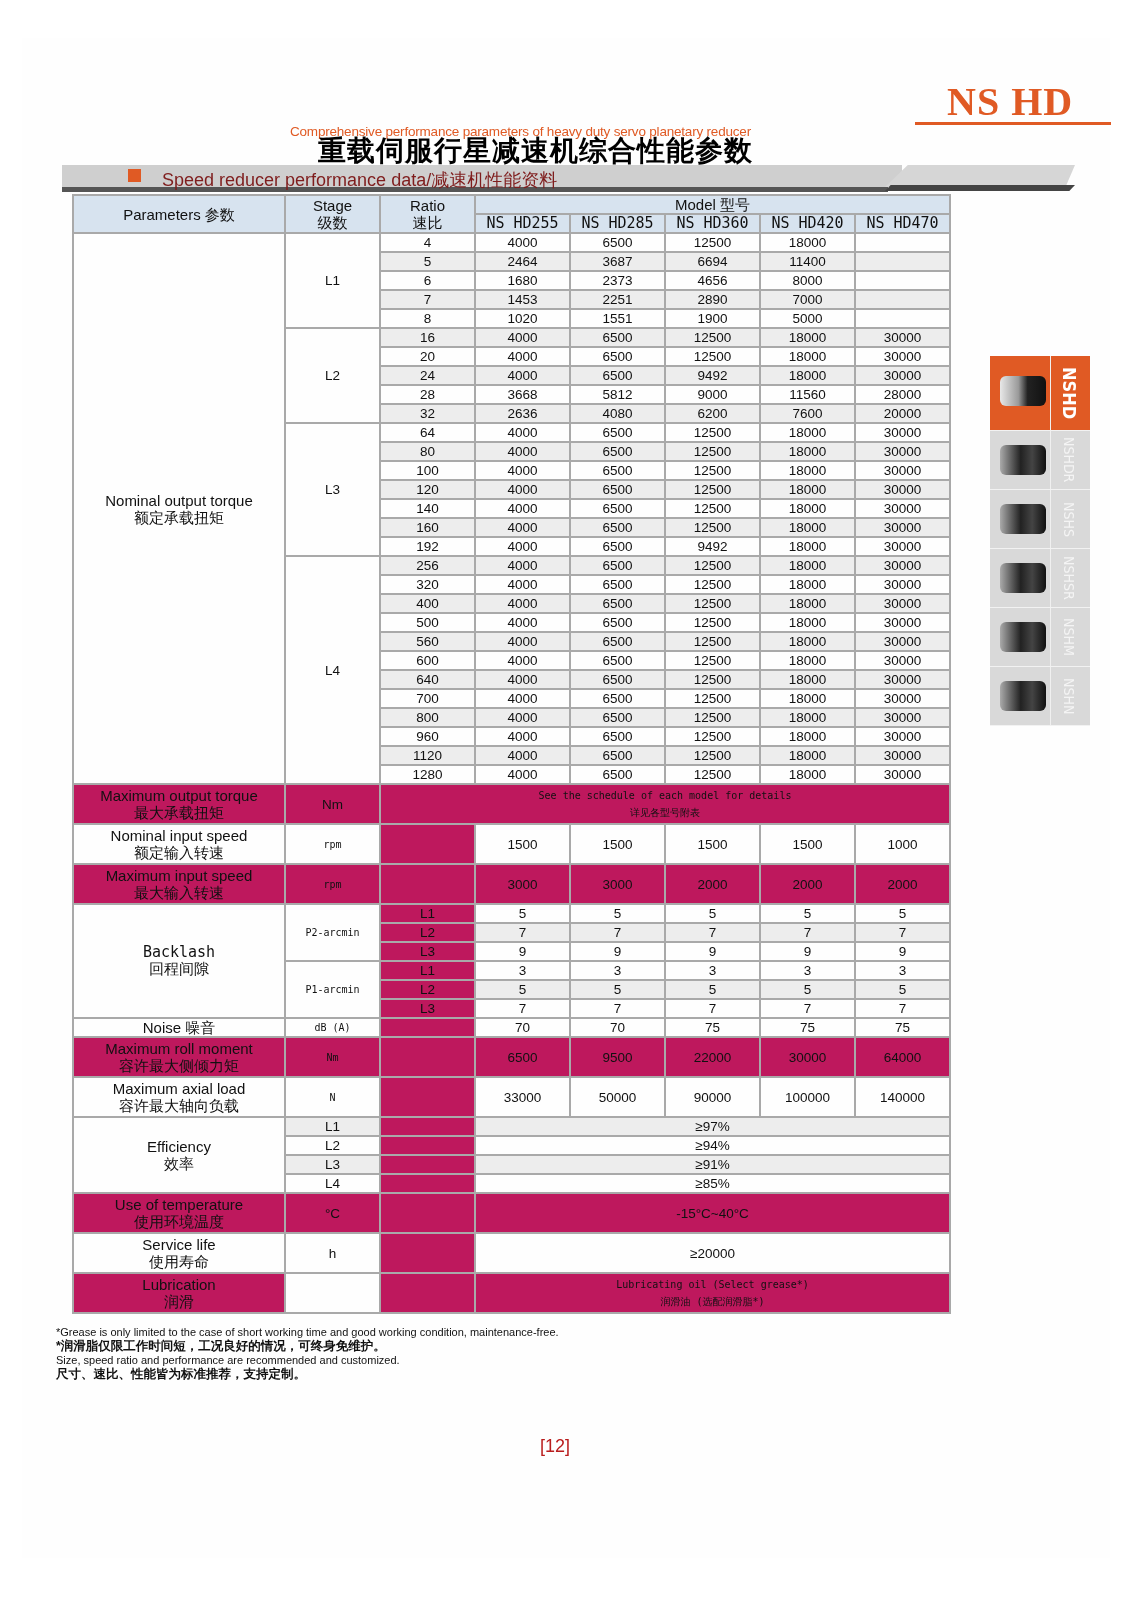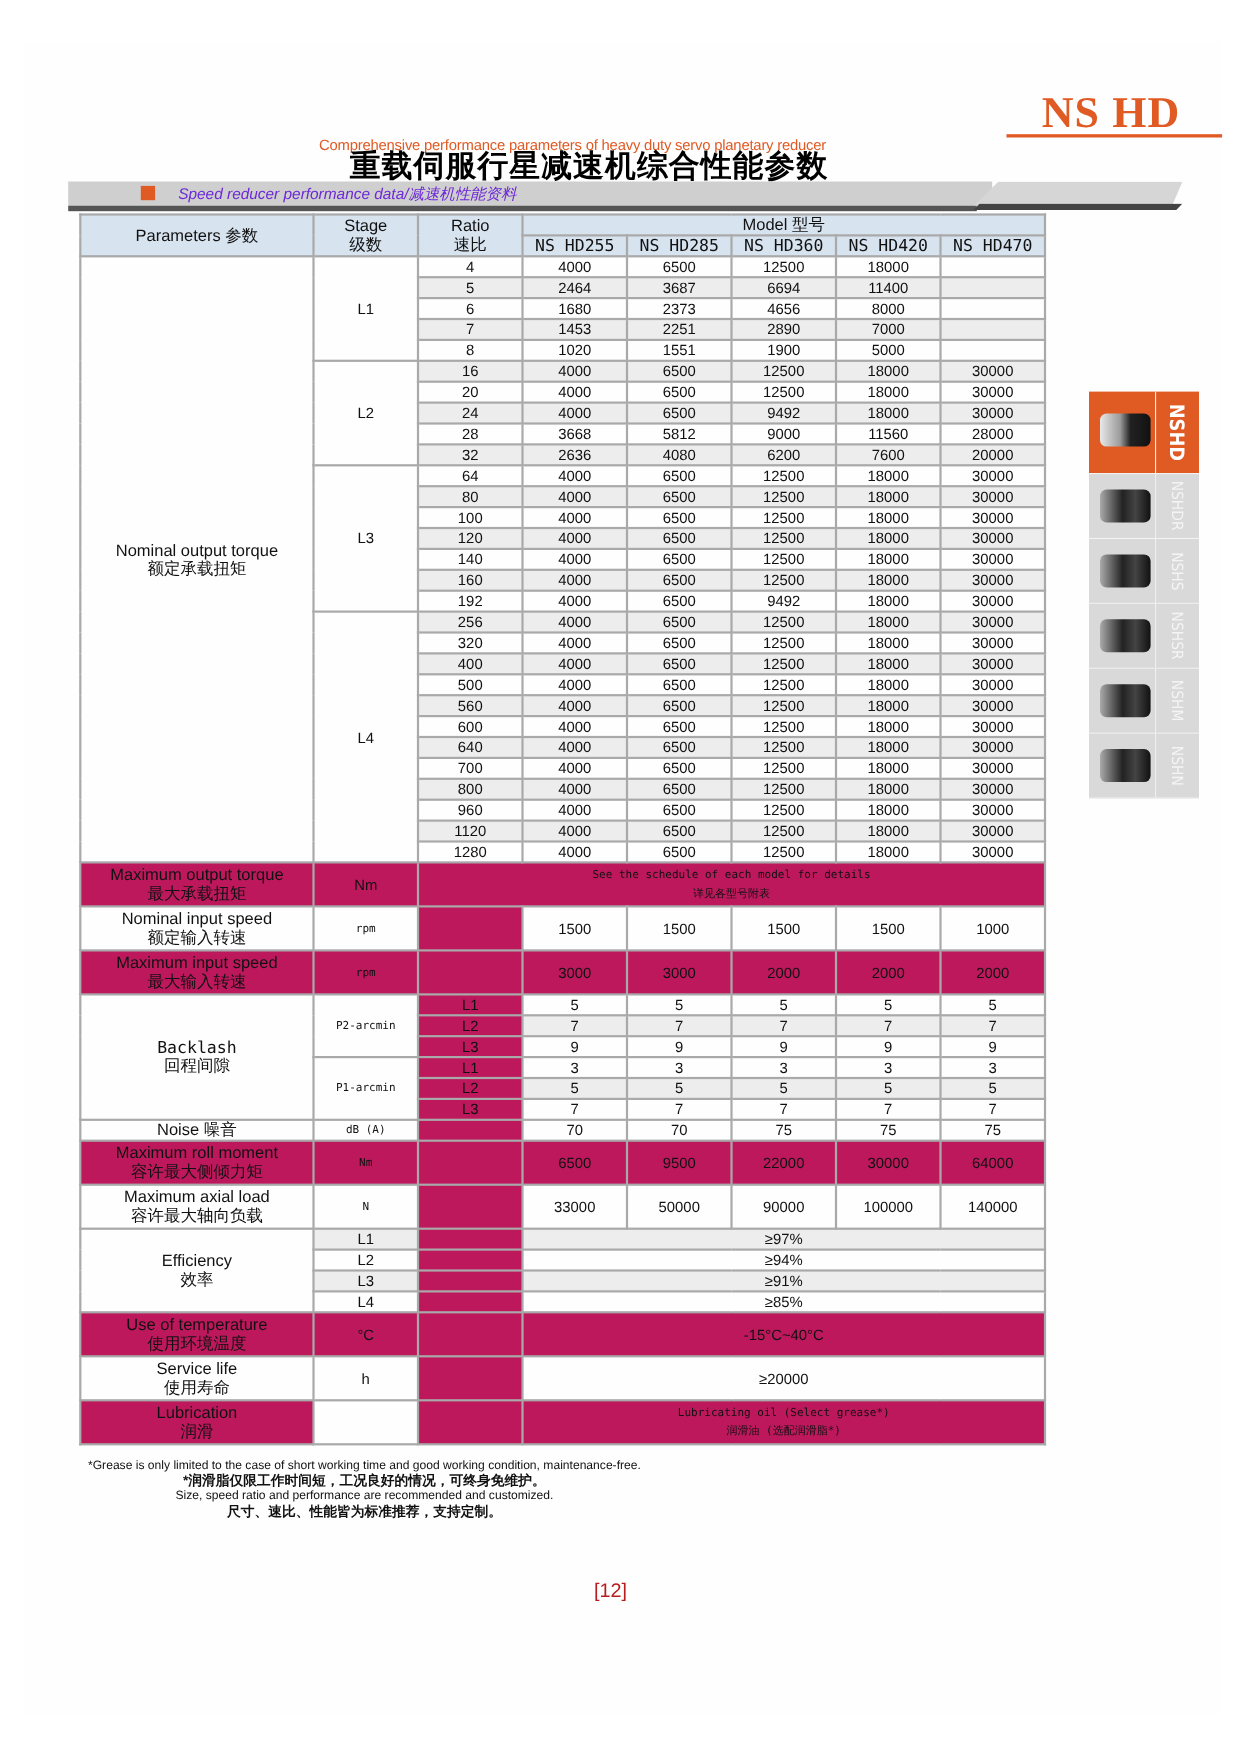--- a/index.html
+++ b/index.html
@@ -15,21 +15,21 @@
   .title-cn { position:absolute; left:318px; top:132px; font-size:28px; font-weight:bold; color:#000000;
               font-family:"DejaVu Sans", sans-serif; letter-spacing:1px; }
 
   .band { position:absolute; left:62px; top:165px; width:840px; height:22px; background:#cfcfcf; }
   .band-shadow { position:absolute; left:62px; top:187px; width:826px; height:5px; background:#555; }
   .band-slant1 { position:absolute; left:885px; top:165px; width:190px; height:22px; background:#d6d6d6;
                  clip-path: polygon(12% 0, 100% 0, 95% 100%, 0 100%); }
   .band-slant2 { position:absolute; left:885px; top:185px; width:190px; height:6px; background:#444;
                  clip-path: polygon(3% 0, 100% 0, 97% 100%, 0 100%); }
   .band-square { position:absolute; left:128px; top:169px; width:13px; height:13px; background:#e05a24; }
-  .band-label { position:absolute; left:162px; top:168px; font-size:14px; color:#6d28d9;font-style:italic; }
+  .band-label { position:absolute; left:162px; top:168px; font-size:18px; color:#7f1d1d; }
 
   table.spec { position:absolute; left:72px; top:194px; width:781px; border-collapse:collapse;
                font-size:13.5px; table-layout:fixed; }
   table.spec td, table.spec th { border:2px solid #a9a9a9; text-align:center; padding:0; line-height:17px;
                font-weight:normal; }
   table.spec th { background:#d7e3ef; font-size:15px; }
   .mono { font-family:"DejaVu Sans Mono","Liberation Mono",monospace; font-size:10px; }
   .alt { background:#ededed; }
   .gray { background:#be185d; }
   .pname { font-weight:bold; font-size:15px; line-height:20px; }
@@ -41,21 +41,21 @@
   .side-item.active { background:#e05a24; height:74px; }
   .side-item .thumb { position:absolute; left:10px; top:14px; width:46px; height:30px; border-radius:6px;
                       background:linear-gradient(90deg,#aaa,#222 45%,#444 70%,#111); }
   .side-item.active .thumb { top:20px; background:linear-gradient(90deg,#e8e8e8,#9a9a9a 40%,#222 60%,#111); }
   .side-item .lab { position:absolute; left:63px; top:0; width:32px; height:100%; display:flex; align-items:center;
                     justify-content:center; }
   .side-item .lab span { writing-mode:vertical-rl; font-size:14px; color:#f4f4f4; font-family:"DejaVu Sans Condensed","DejaVu Sans",sans-serif; }
   .side-item.active .lab span { font-weight:bold; font-size:18px; color:#fff; }
   .side-item .sep { position:absolute; left:60px; top:0; width:1px; height:100%; background:#f0f0f0; }
 
-  .notes { position:absolute; left:80px; top:1325px; font-size:11px; line-height:14px;text-align:center; }
+  .notes { position:absolute; left:56px; top:1325px; font-size:11px; line-height:14px; }
   .notes .cn { font-weight:bold; font-size:12.5px; }
   .pagenum { position:absolute; left:540px; top:1436px; font-size:18px; color:#b91c1c; }
 </style>
 </head>
 <body>
 
 <div class="page"></div>
 
 <div class="brand">NS HD</div>
 <div class="brand-line"></div>

